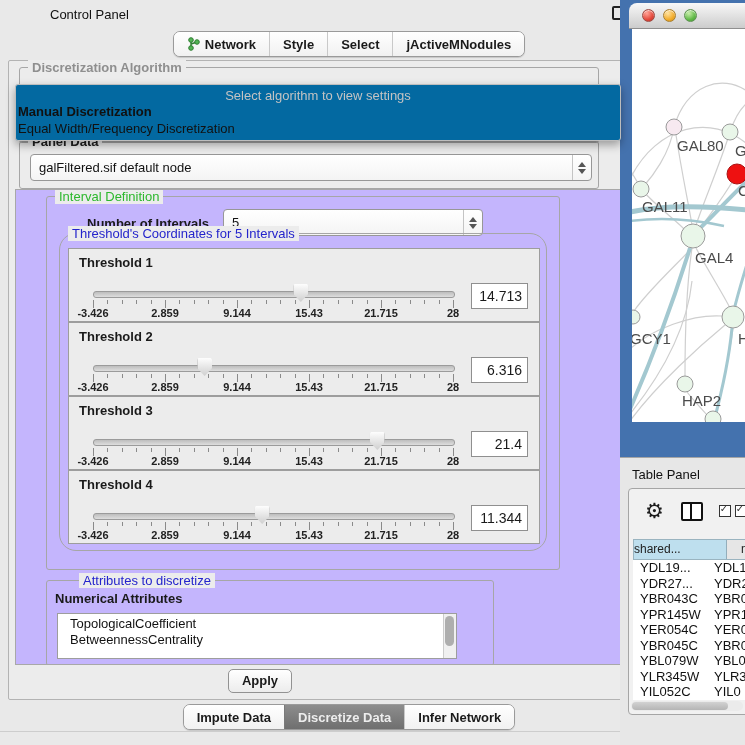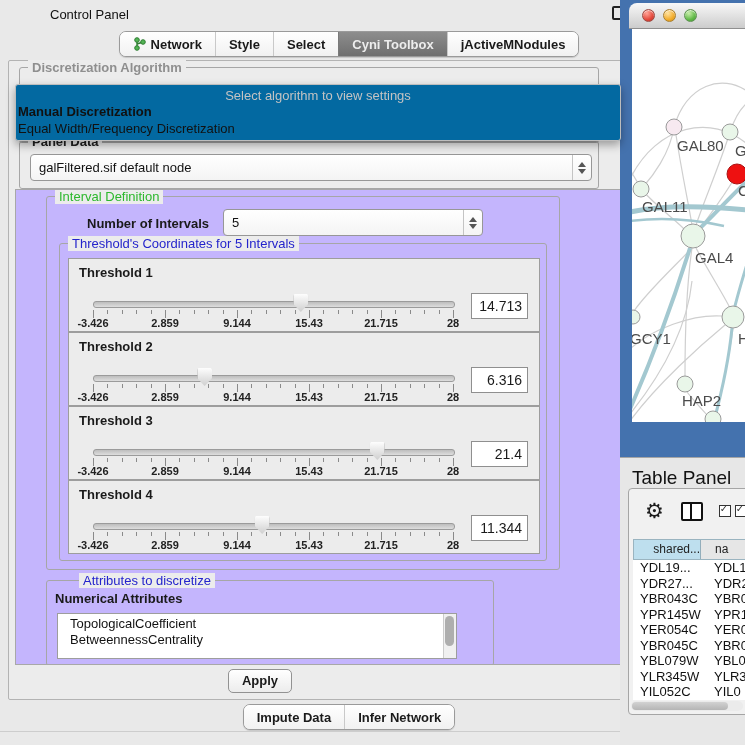--- a/index.html
+++ b/index.html
@@ -57,21 +57,21 @@
   
   #scrollview{left:6px;top:128px;width:584px;height:474px;border:1px solid #a8a8a8;background:#c4b5fd;overflow:hidden;}
   #vscroll{position:absolute;right:2px;top:2px;width:15px;height:468px;background:#f3f3f3;border-left:1px solid #ddd;}
   #vscroll .thumb{position:absolute;left:2px;top:26px;width:10px;height:436px;border-radius:6px;
                   background:linear-gradient(90deg,#c9c9c9,#ababab);}
 
   #interval-group{left:30px;top:6px;width:512px;height:372px;}
   #interval-group > .gtitle{color:#2cb82c;}
   #num-label{position:absolute;left:40px;top:19px;font-weight:bold;font-size:13px;}
   #num-combo{position:absolute;left:176px;top:12px;width:258px;height:25px;}
-  #thr-group{left:12px;top:46px;width:486px;height:316px;}
+  #thr-group{left:12px;top:36px;width:486px;height:316px;border-radius:17px;}
   #thr-group > .gtitle{color:#2424cc;}
 
   .th-panel{position:absolute;left:8px;width:470px;height:72px;border:1px solid #9d9d9d;background:#ececec;}
   .th-label{position:absolute;left:10px;top:6px;font-weight:bold;font-size:13px;}
   .sliderzone{position:absolute;left:24px;top:0;width:360px;height:72px;}
   .track{position:absolute;left:0;top:42px;width:100%;height:5px;border-radius:3px;
          background:linear-gradient(#bdbdbd,#dedede);border:1px solid #9b9b9b;}
   .handle{position:absolute;top:35px;width:15px;height:18px;transform:translateX(-50%);
           background:linear-gradient(#fdfdfd,#cfcfcf);
           clip-path:polygon(8% 0,92% 0,100% 10%,100% 55%,50% 100%,0 55%,0 10%);
@@ -107,34 +107,34 @@
   #net-titlebar{position:absolute;left:9px;top:3px;width:116px;height:26px;border-radius:8px 0 0 0;
                 background:linear-gradient(#f8f8f8,#cccccc);border-bottom:1px solid #8f8f8f;
                 display:flex;align-items:center;gap:8px;padding-left:13px;box-sizing:border-box;}
   .tl{width:13px;height:13px;border-radius:50%;box-shadow:inset 0 1px 1px rgba(255,255,255,.7);}
   .tl.red{background:radial-gradient(circle at 35% 30%,#ffa396,#e4493c 60%,#b22d22);border:1px solid #9c4a42;box-sizing:border-box;}
   .tl.yellow{background:radial-gradient(circle at 35% 30%,#ffe2a0,#f2ac2b 60%,#cc8a14);border:1px solid #a87f2e;box-sizing:border-box;}
   .tl.green{background:radial-gradient(circle at 35% 30%,#c8eeaa,#61ba48 60%,#3f9430);border:1px solid #5d9150;box-sizing:border-box;}
   #net-canvas{position:absolute;left:12px;top:29px;width:113px;height:393px;background:#fff;overflow:hidden;}
 
   #table-panel{left:620px;top:457px;width:125px;height:288px;background:#e7e7e7;border-top:1px solid #a5a5a5;}
-  #tp-title{position:absolute;left:12px;top:9px;font-size:19px;color:#111;}
+  #tp-title{position:absolute;left:12px;top:9px;font-size:13px;color:#111;}
   #tp-box{position:absolute;left:8px;top:30px;width:120px;height:225px;background:#f1f1f1;
           border:1px solid #a5a5a5;border-radius:4px 0 0 4px;overflow:hidden;}
   #tp-toolbar{position:absolute;left:0;top:0;width:100%;height:44px;display:flex;align-items:center;}
   #gear-ico{font-size:21px;color:#1c1c1c;margin-left:16px;line-height:20px;}
   #cols-ico{width:18px;height:15px;border:2px solid #111;border-radius:2px;margin-left:17px;position:relative;background:#fff;}
   #cols-ico::after{content:"";position:absolute;left:7px;top:0;width:2px;height:100%;background:#111;}
   .chk{width:10px;height:10px;border:1.5px solid #333;margin-left:4px;position:relative;background:#fff;}
   .chk::after{content:"✓";position:absolute;left:0px;top:-3px;font-size:10px;color:#333;}
   .chk.first{margin-left:16px;}
   #tp-table{position:absolute;left:4px;top:50px;width:130px;}
   #tp-header{display:flex;height:21px;border:1px solid #9ab4c0;box-sizing:border-box;}
   .hcell{font-size:12px;color:#222;line-height:19px;box-sizing:border-box;}
-  .hcell.c1{width:67px;background:#bedfee;text-align:right;border-right:1px solid #93aebb;}
+  .hcell.c1{width:93px;background:#bedfee;text-align:left;border-right:1px solid #93aebb;}
   .hcell.c2{flex:1;background:#e6e6e6;padding-left:14px;}
   #tp-rows{height:140px;overflow:hidden;background:#fff;}
   .trow{display:flex;height:15.5px;}
   .tcell{font-size:13px;color:#111;line-height:15px;white-space:nowrap;}
   .tcell.c1{width:75px;padding-left:7px;box-sizing:border-box;}
   .tcell.c2{flex:1;padding-left:6px;}
   #hscroll{position:absolute;left:2px;top:212px;width:112px;height:10px;background:#ebebeb;border-radius:5px;}
   #hscroll .thumb{position:absolute;left:1px;top:1px;width:96px;height:8px;border-radius:4px;
                   background:linear-gradient(#d2d2d2,#b5b5b5);}
 
@@ -164,23 +164,20 @@
           <circle cx="4" cy="11" r="2.3" fill="#53b455" stroke="#2f7d32"></circle>
           <circle cx="10" cy="5" r="2.3" fill="#53b455" stroke="#2f7d32"></circle>
         </svg>
         <span>Network</span>
       </div>
       <div class="tab">
         <span>Style</span>
       </div>
       <div class="tab">
         <span>Select</span>
-      </div>
-      <div class="tab sel">
-        <span>Cyni Toolbox</span>
       </div>
       <div class="tab">
         <span>jActiveMNodules</span>
       </div>
     </div>
   </div>
 
   <div id="content" class="abs">
 
     <div id="algo-group" class="group">
@@ -420,20 +417,23 @@
         </div>
     </div>
 
     <div id="apply-btn" class="btn-like">Apply</div>
   </div>
 
   <div id="bottom-tabs" class="abs">
     <div class="tabgroup">
       <div class="tab">
         <span>Impute Data</span>
+      </div>
+      <div class="tab sel">
+        <span>Discretize Data</span>
       </div>
       <div class="tab">
         <span>Infer Network</span>
       </div>
     </div>
   </div>
   <div id="cp-bottom-line" class="abs"></div>
 </div>
 
 <div id="net-window" class="abs">

